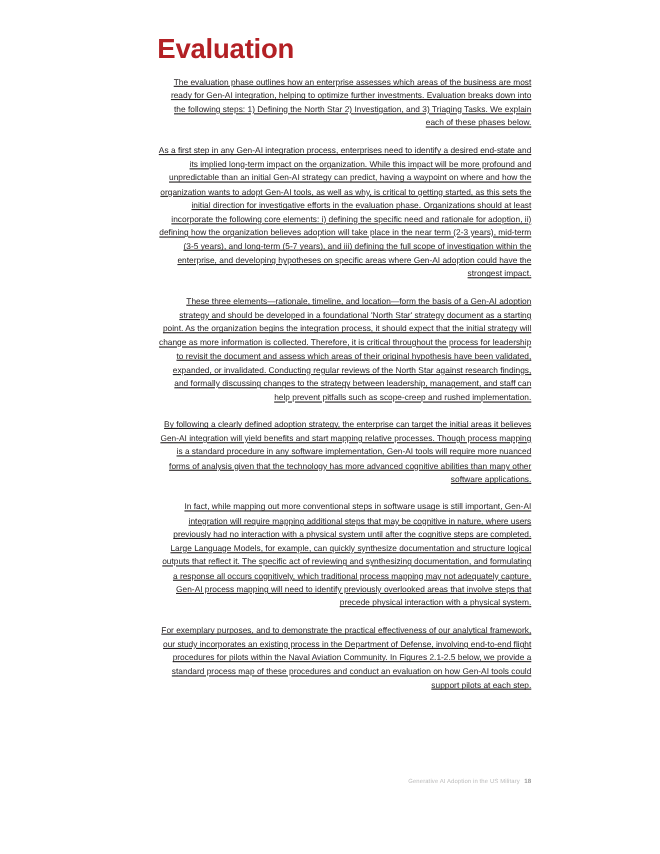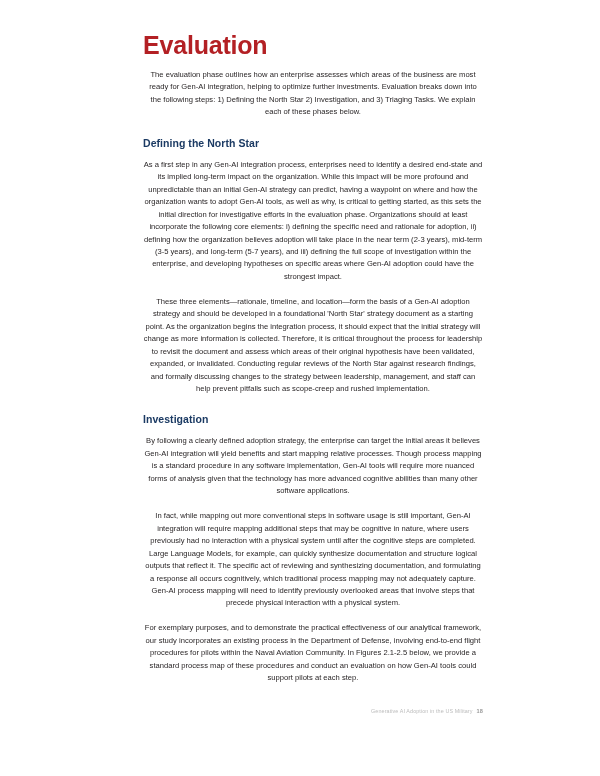--- a/index.html
+++ b/index.html
@@ -43,22 +43,23 @@
     letter-spacing: 0.05px;
   }
   .heading-spacer-top {
     margin-top: 17px;
   }
   p.body-text {
     font-size: 7.6px;
     line-height: 12.45px;
     color: #231f20;
     margin: 0 0 12.5px 0;
-    text-align: center;
+    text-align: right;
     letter-spacing: 0.005px;
+    text-decoration: underline;
   }
   p.body-text:last-child {
     margin-bottom: 12px;
   }
   .footer {
     position: absolute;
     left: 0;
     right: 0;
     bottom: 28px;
     padding-right: 117px;
@@ -79,27 +80,25 @@
 <body>
 
 <div class="page">
 
   <div class="content">
 
     <h1 class="page-title">Evaluation</h1>
 
     <p class="body-text">The evaluation phase outlines how an enterprise assesses which areas of the business are most ready for Gen-AI integration, helping to optimize further investments. Evaluation breaks down into the following steps: 1) Defining the North Star 2) Investigation, and 3) Triaging Tasks. We explain each of these phases below.</p>
 
-    <h2 class="section-heading heading-spacer-top">Defining the North Star</h2>
 
     <p class="body-text">As a first step in any Gen-AI integration process, enterprises need to identify a desired end-state and its implied long-term impact on the organization. While this impact will be more profound and unpredictable than an initial Gen-AI strategy can predict, having a waypoint on where and how the organization wants to adopt Gen-AI tools, as well as why, is critical to getting started, as this sets the initial direction for investigative efforts in the evaluation phase. Organizations should at least incorporate the following core elements: i) defining the specific need and rationale for adoption, ii) defining how the organization believes adoption will take place in the near term (2-3 years), mid-term (3-5 years), and long-term (5-7 years), and iii) defining the full scope of investigation within the enterprise, and developing hypotheses on specific areas where Gen-AI adoption could have the strongest impact.</p>
 
     <p class="body-text">These three elements—rationale, timeline, and location—form the basis of a Gen-AI adoption strategy and should be developed in a foundational 'North Star' strategy document as a starting point. As the organization begins the integration process, it should expect that the initial strategy will change as more information is collected. Therefore, it is critical throughout the process for leadership to revisit the document and assess which areas of their original hypothesis have been validated, expanded, or invalidated. Conducting regular reviews of the North Star against research findings, and formally discussing changes to the strategy between leadership, management, and staff can help prevent pitfalls such as scope-creep and rushed implementation.</p>
 
-    <h2 class="section-heading heading-spacer-top">Investigation</h2>
 
     <p class="body-text">By following a clearly defined adoption strategy, the enterprise can target the initial areas it believes Gen-AI integration will yield benefits and start mapping relative processes. Though process mapping is a standard procedure in any software implementation, Gen-AI tools will require more nuanced forms of analysis given that the technology has more advanced cognitive abilities than many other software applications.</p>
 
     <p class="body-text">In fact, while mapping out more conventional steps in software usage is still important, Gen-AI integration will require mapping additional steps that may be cognitive in nature, where users previously had no interaction with a physical system until after the cognitive steps are completed. Large Language Models, for example, can quickly synthesize documentation and structure logical outputs that reflect it. The specific act of reviewing and synthesizing documentation, and formulating a response all occurs cognitively, which traditional process mapping may not adequately capture. Gen-AI process mapping will need to identify previously overlooked areas that involve steps that precede physical interaction with a physical system.</p>
 
     <p class="body-text">For exemplary purposes, and to demonstrate the practical effectiveness of our analytical framework, our study incorporates an existing process in the Department of Defense, involving end-to-end flight procedures for pilots within the Naval Aviation Community. In Figures 2.1-2.5 below, we provide a standard process map of these procedures and conduct an evaluation on how Gen-AI tools could support pilots at each step.</p>
 
   </div>
 
   <div class="footer">

